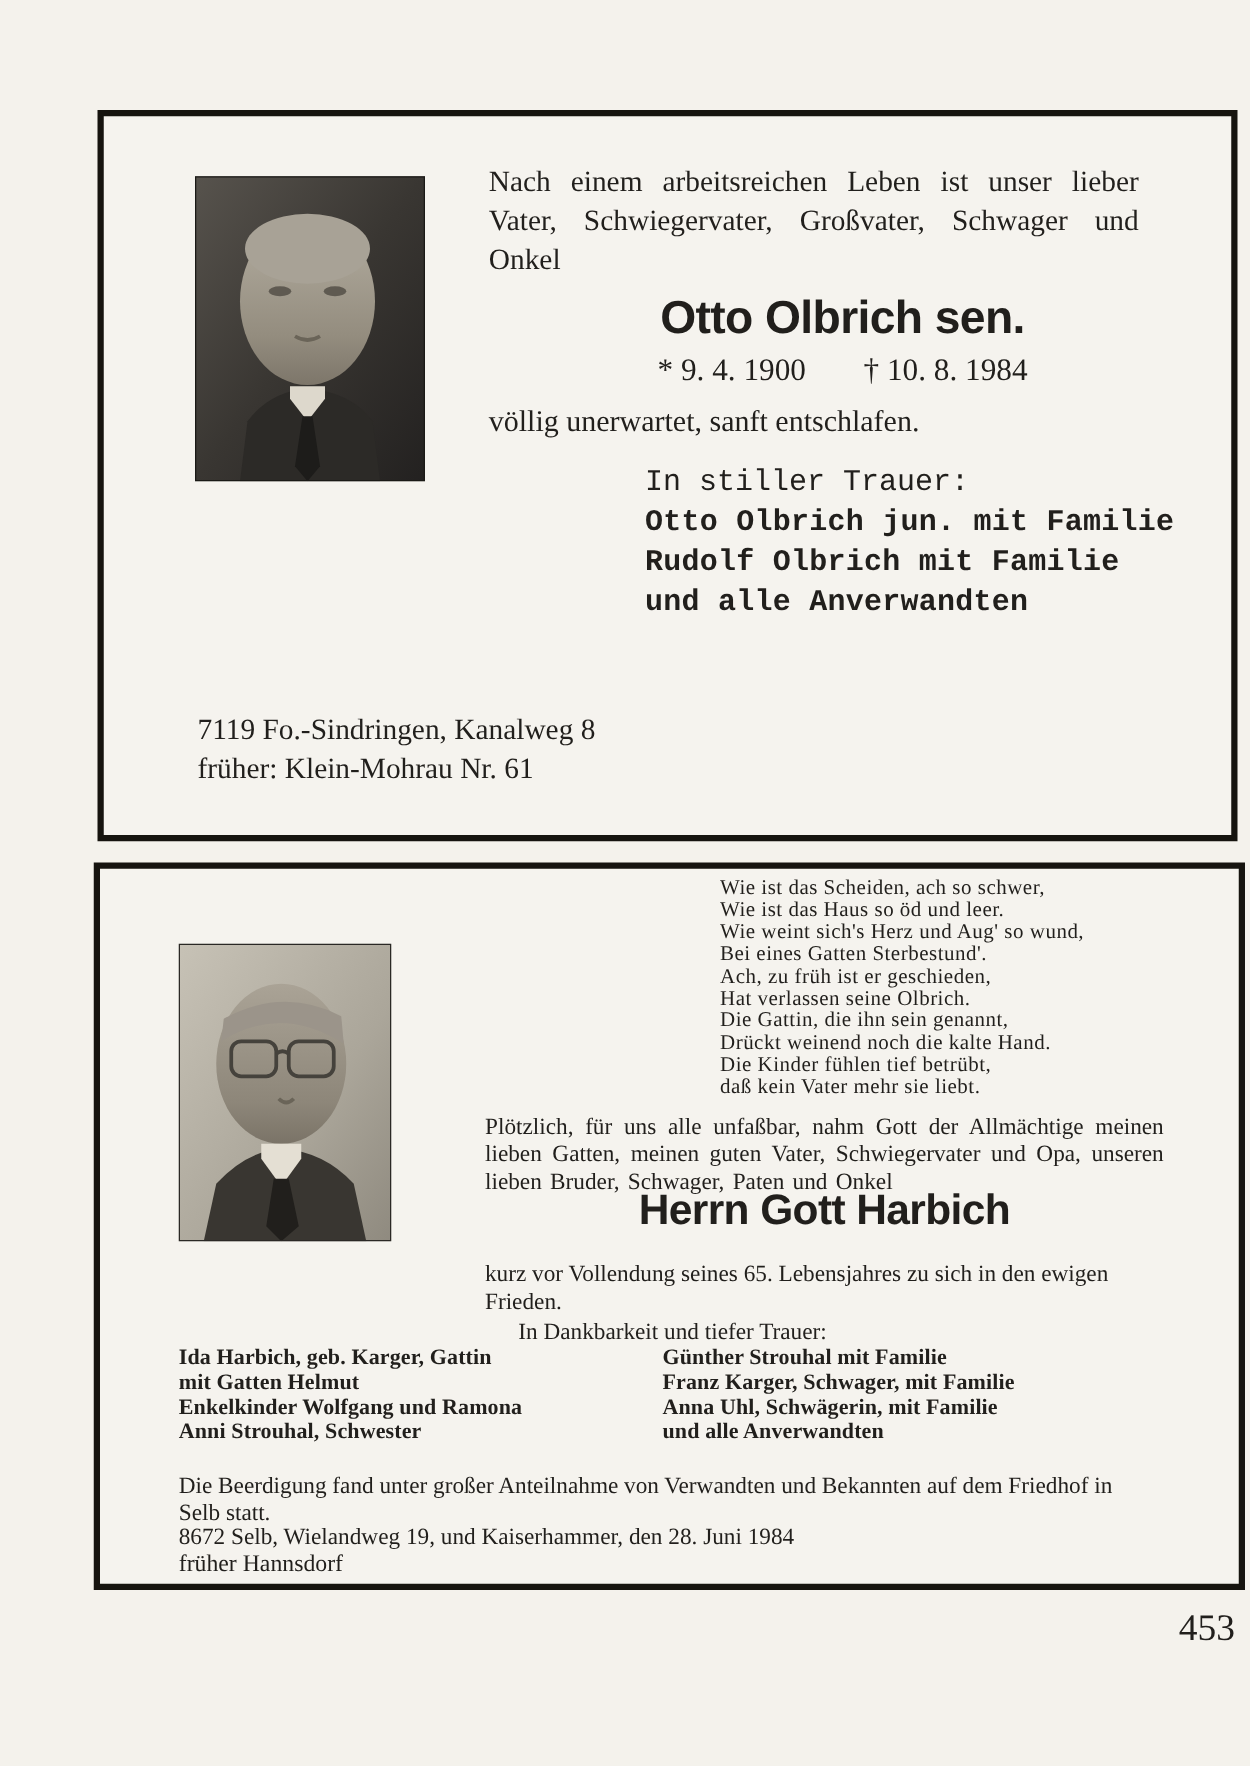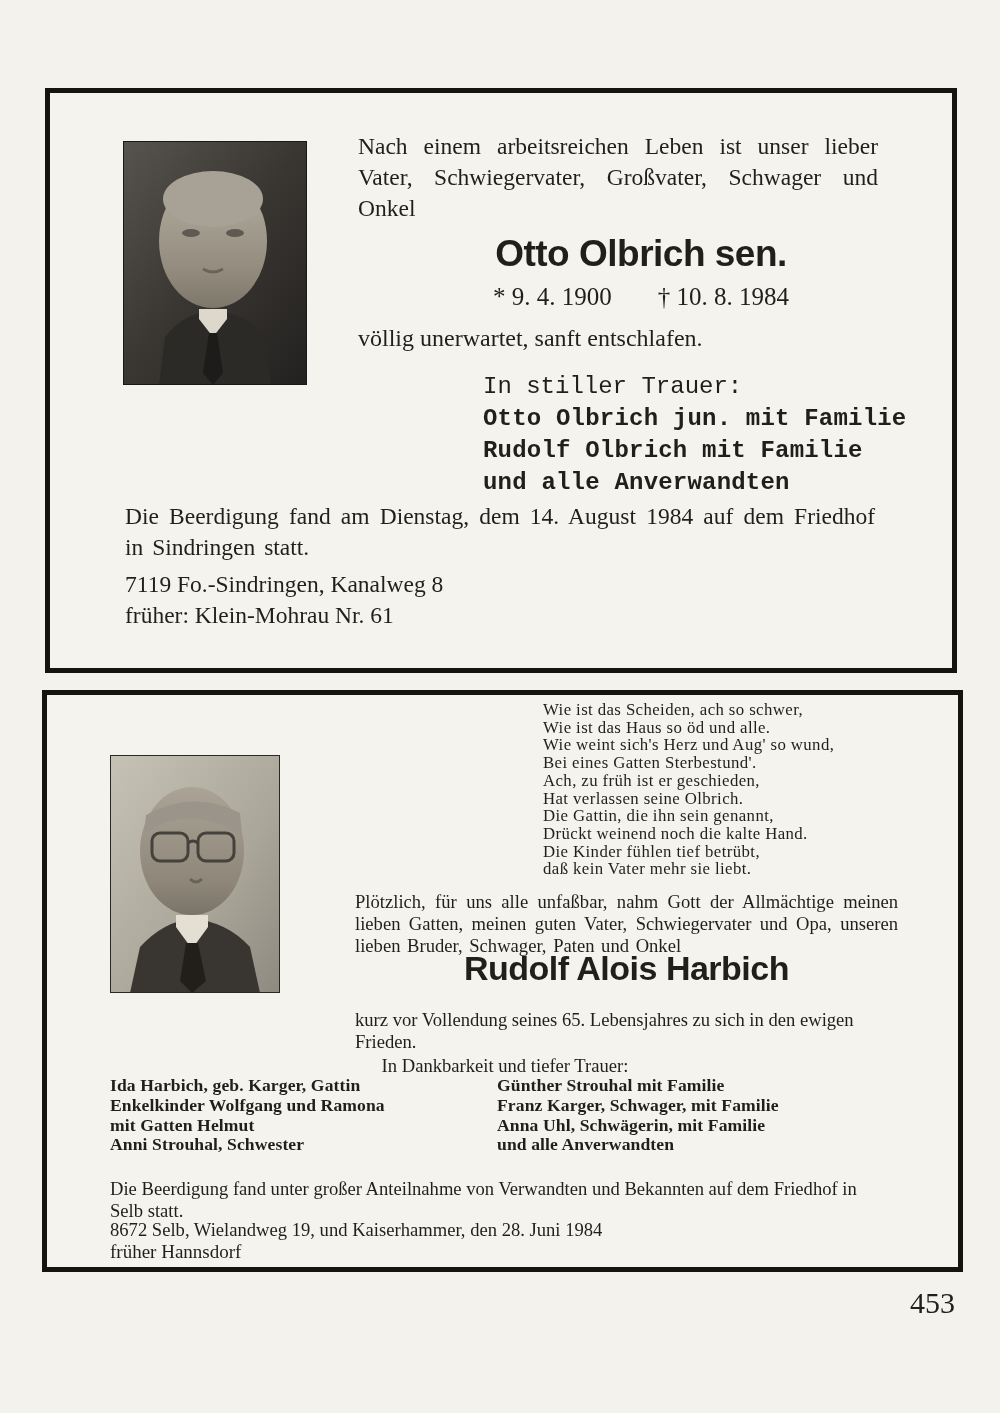--- a/index.html
+++ b/index.html
@@ -4,21 +4,21 @@
 <style>
   html,body{margin:0;padding:0;}
   body{
     width:1000px;height:1413px;
     background:#f4f2ec;
     font-family:"Liberation Serif", serif;
     color:#211f1c;
     position:relative;
     -webkit-font-smoothing:antialiased;
   }
-  .page{position:absolute;inset:0;}
+  .page{position:absolute;inset:0;margin-left:33px;}
   .notice{
     position:absolute;
     border:5px solid #16140f;
     background:#f5f3ee;
     box-sizing:border-box;
   }
   #notice1{left:45px;top:88px;width:912px;height:585px;}
   #notice2{left:42px;top:690px;width:921px;height:582px;}
   .abs{position:absolute;margin:0;}
   p{margin:0;}
@@ -134,21 +134,20 @@
 
     <p class="abs n1-deathline">völlig unerwartet, sanft entschlafen.</p>
 
     <div class="abs n1-mourning">
       <div class="label">In stiller Trauer:</div>
       <div class="bold-line">Otto Olbrich jun. mit Familie</div>
       <div class="bold-line">Rudolf Olbrich mit Familie</div>
       <div class="bold-line">und alle Anverwandten</div>
     </div>
 
-    <p class="abs n1-burial">Die Beerdigung fand am Dienstag, dem 14. August 1984 auf dem Friedhof in Sindringen statt.</p>
     <p class="abs n1-addr1">7119 Fo.-Sindringen, Kanalweg 8</p>
     <p class="abs n1-addr2">früher: Klein-Mohrau Nr. 61</p>
   </section>
 
   <section class="notice" id="notice2">
 
     <svg class="abs n2-photo" viewBox="0 0 170 238" aria-hidden="true">
       <defs>
         <linearGradient id="bg2" x1="0" y1="0" x2="1" y2="1">
           <stop offset="0" stop-color="#c7c2b6"></stop>
@@ -169,43 +168,43 @@
       <path d="M76 188 L88 188 L96 226 L82 238 L70 226 Z" fill="#211f1c"></path>
       <rect x="42" y="78" width="36" height="28" rx="8" fill="none" stroke="#45423c" stroke-width="3"></rect>
       <rect x="88" y="78" width="36" height="28" rx="8" fill="none" stroke="#45423c" stroke-width="3"></rect>
       <path d="M78 88 Q83 84 88 88" stroke="#45423c" stroke-width="3" fill="none"></path>
       <path d="M80 124 Q86 130 92 124" stroke="#6a6458" stroke-width="3" fill="none"></path>
       <rect width="170" height="238" fill="none" stroke="#2a2825" stroke-width="2"></rect>
     </svg>
 
     <div class="abs n2-poem">
       <div>Wie ist das Scheiden, ach so schwer,</div>
-      <div>Wie ist das Haus so öd und alle.</div>
+      <div>Wie ist das Haus so öd und leer.</div>
       <div>Wie weint sich's Herz und Aug' so wund,</div>
       <div>Bei eines Gatten Sterbestund'.</div>
       <div>Ach, zu früh ist er geschieden,</div>
       <div>Hat verlassen seine Olbrich.</div>
       <div>Die Gattin, die ihn sein genannt,</div>
       <div>Drückt weinend noch die kalte Hand.</div>
       <div>Die Kinder fühlen tief betrübt,</div>
       <div>daß kein Vater mehr sie liebt.</div>
     </div>
 
     <p class="abs n2-intro">Plötzlich, für uns alle unfaßbar, nahm Gott der Allmächtige meinen lieben Gatten, meinen guten Vater, Schwiegervater und Opa, unseren lieben Bruder, Schwager, Paten und Onkel</p>
 
-    <h1 class="abs n2-name">Rudolf Alois Harbich</h1>
+    <h1 class="abs n2-name">Herrn Gott Harbich</h1>
 
     <p class="abs n2-cont">kurz vor Vollendung seines 65. Lebensjahres zu sich in den ewigen Frieden.</p>
 
     <div class="abs n2-label">In Dankbarkeit und tiefer Trauer:</div>
 
     <div class="abs n2-col n2-col-left">
       <div>Ida Harbich, geb. Karger, Gattin</div>
+      <div>mit Gatten Helmut</div>
       <div>Enkelkinder Wolfgang und Ramona</div>
-      <div>mit Gatten Helmut</div>
       <div>Anni Strouhal, Schwester</div>
     </div>
 
     <div class="abs n2-col n2-col-right">
       <div>Günther Strouhal mit Familie</div>
       <div>Franz Karger, Schwager, mit Familie</div>
       <div>Anna Uhl, Schwägerin, mit Familie</div>
       <div>und alle Anverwandten</div>
     </div>
 

